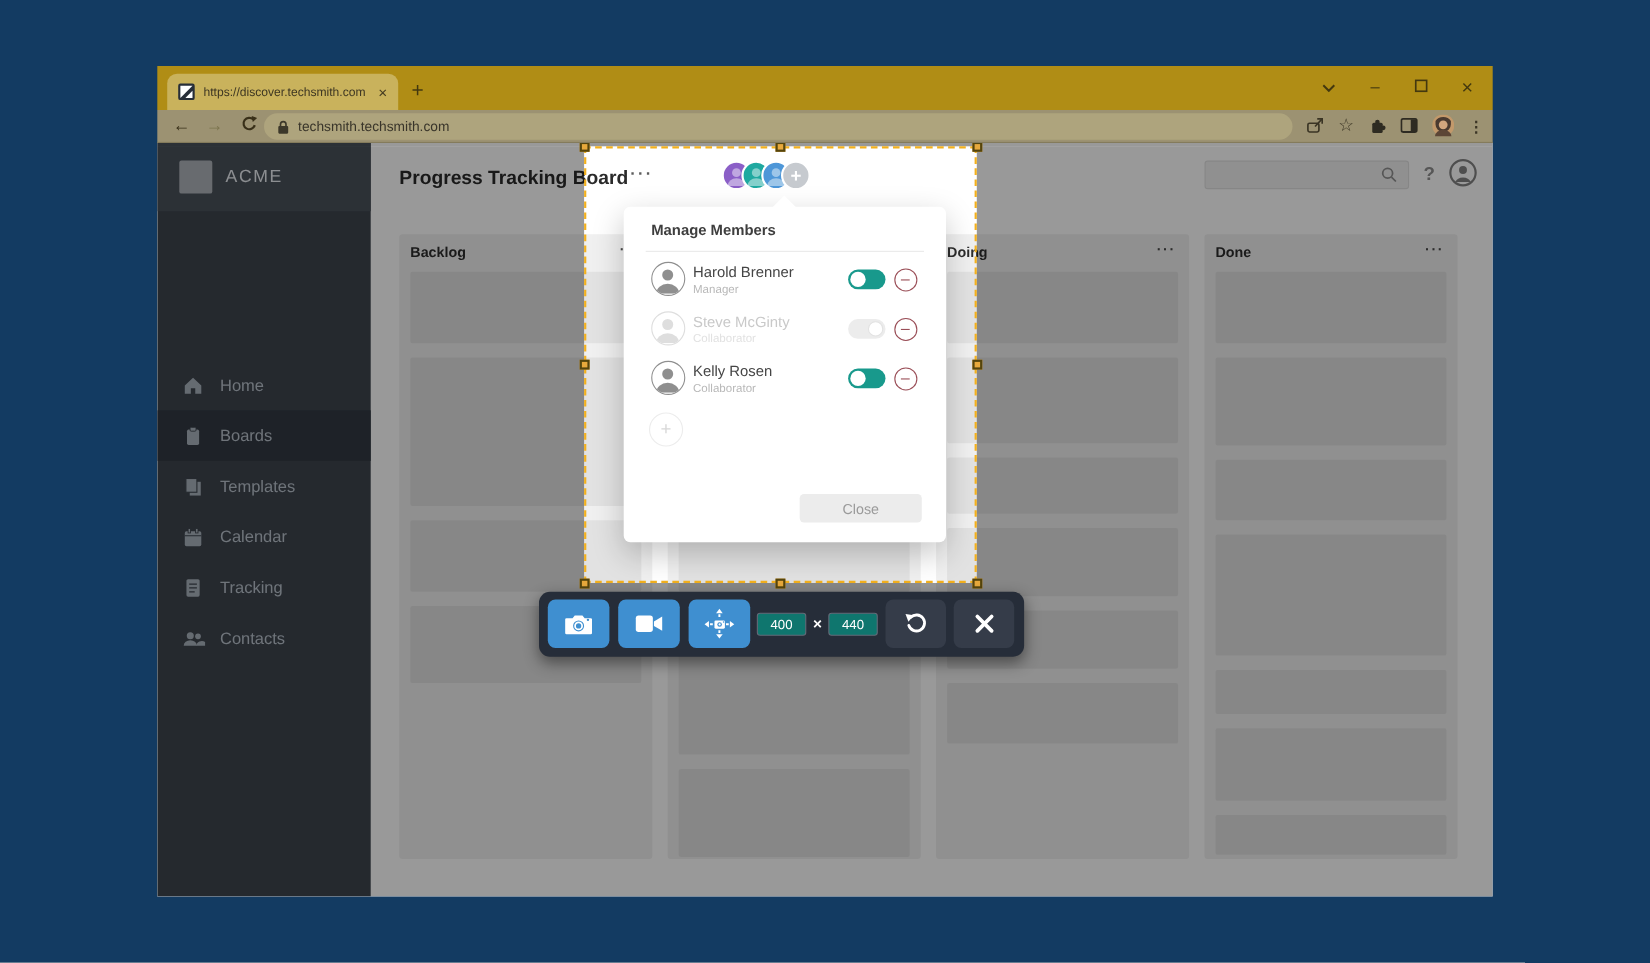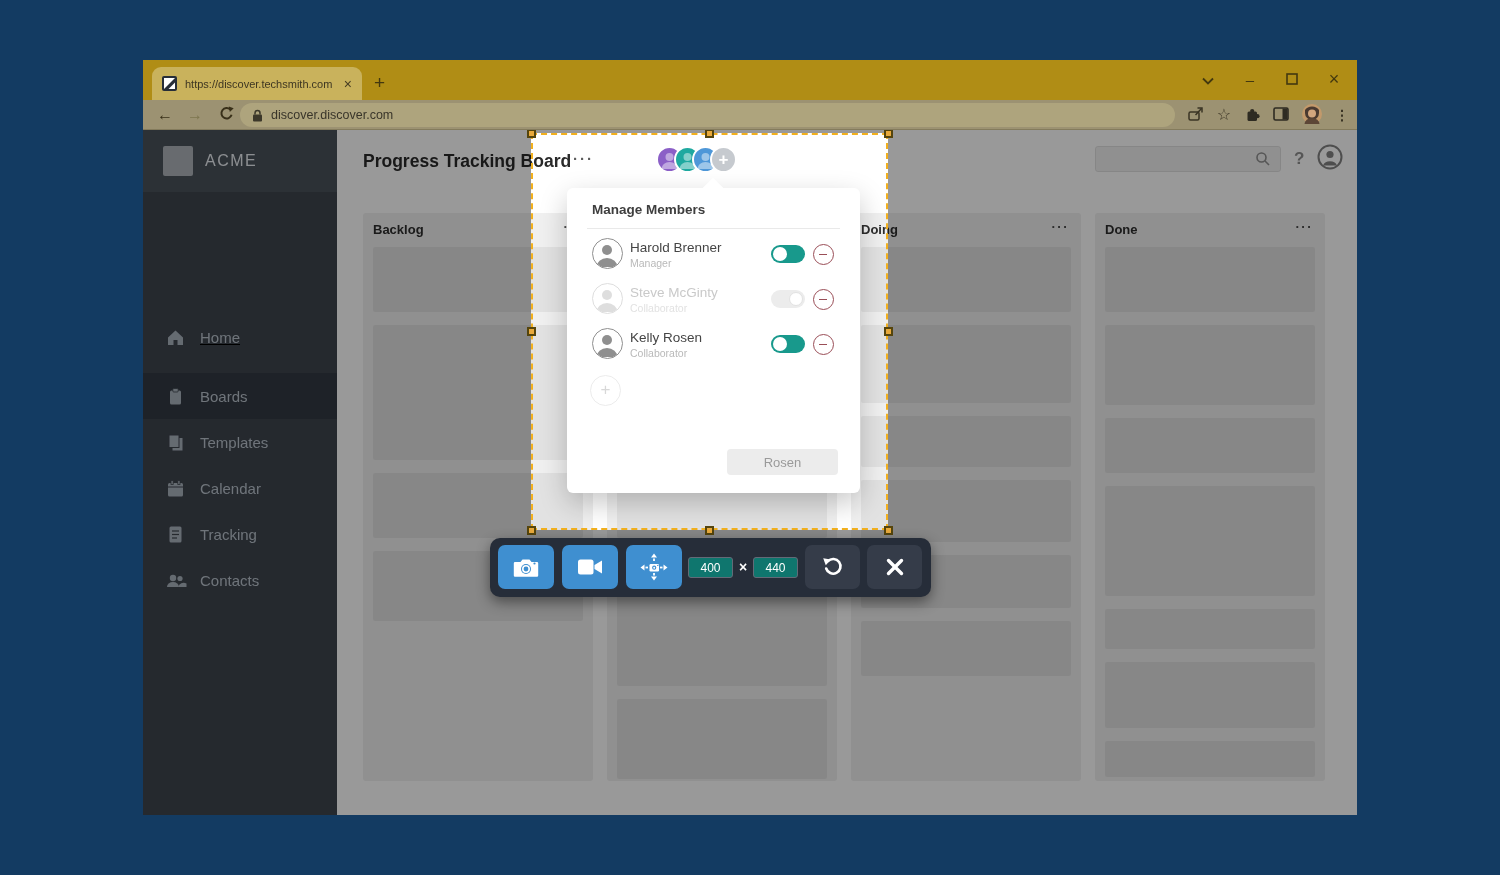--- a/index.html
+++ b/index.html
@@ -149,21 +149,21 @@
         <svg width="15" height="15">
             <path d="M12.6 8.8 a5.2 5.2 0 1 1 -1.3 -5.2" fill="none" stroke="#393019" stroke-width="2"></path>
             <polygon points="9.8,0.5 14.7,2.2 10.8,6" fill="#393019"></polygon>
           </svg>
       </span>
       <div class="urlbar">
         <svg width="11" height="13">
             <rect x="1" y="5.5" width="9" height="7" rx="1" fill="#3c382a"></rect>
             <path d="M3 5.5 V4 a2.5 2.5 0 0 1 5 0 V5.5" fill="none" stroke="#3c382a" stroke-width="1.5"></path>
           </svg>
-        <span class="url-text">discover.discover.com</span>
+        <span class="url-text">techsmith.techsmith.com</span>
       </div>
       <div class="tb-right">
         <span class="g">
           <svg width="17" height="16">
               <rect x="2" y="6" width="10" height="8" rx="1.5" fill="none" stroke="#3a3424" stroke-width="1.5"></rect>
               <path d="M8.5 9 L14.5 2.5" stroke="#3a3424" stroke-width="1.5" fill="none"></path>
               <polyline points="10.5,2 15,2 15,6.5" fill="none" stroke="#3a3424" stroke-width="1.5"></polyline>
             </svg>
         </span>
         <span class="g" style="font-size:16px;">☆</span>
@@ -192,21 +192,21 @@
       </div>
     </div>
 
     <div id="page">
 
       <div id="sidebar">
         <div class="brand">
           <div class="brand-logo"></div>
           <div class="brand-name">ACME</div>
         </div>
-        <div class="nav-item" style="top:184px;text-decoration:underline;">
+        <div class="nav-item" style="top:197px;">
           <span class="ni-icon"><svg width="19" height="19">
                 <path d="M2 9.5 L9.5 2.5 L17 9.5 V17 H11.5 V12 H7.5 V17 H2 Z" fill="#a9b2bc"></path>
               </svg></span>
           <span class="ni-label">Home</span>
         </div>
         <div class="nav-item active" style="top:243px;">
           <span class="ni-icon"><svg width="19" height="19">
                 <rect x="4" y="3.5" width="11" height="14" rx="1.5" fill="#a9b2bc"></rect>
                 <rect x="6.8" y="1.5" width="5.4" height="3.5" rx="1" fill="#a9b2bc" stroke="#3e454e" stroke-width="0.8"></rect>
               </svg></span>
@@ -390,21 +390,21 @@
           </div>
           <div class="m-name">Kelly Rosen</div>
           <div class="m-role">Collaborator</div>
           <div class="toggle on">
               <div class="knob"></div>
             </div>
           <div class="minus-btn"></div>
         </div>
 
         <div class="add-member">+</div>
-        <button class="close-btn">Rosen</button>
+        <button class="close-btn">Close</button>
       </div>
 
       <div class="dim" style="left:0; top:0; width:1214px; height:3px;"></div>
       <div class="dim" style="left:0; top:3px; width:388px; height:397px;"></div>
       <div class="dim" style="left:745px; top:3px; width:469px; height:397px;"></div>
       <div class="dim" style="left:0; top:400px; width:1214px; height:285px;"></div>
 
       <div id="cap-border"></div>
       <div class="handle" style="left:383.5px; top:-1.5px;"></div>
       <div class="handle" style="left:562px;  top:-1.5px;"></div>

